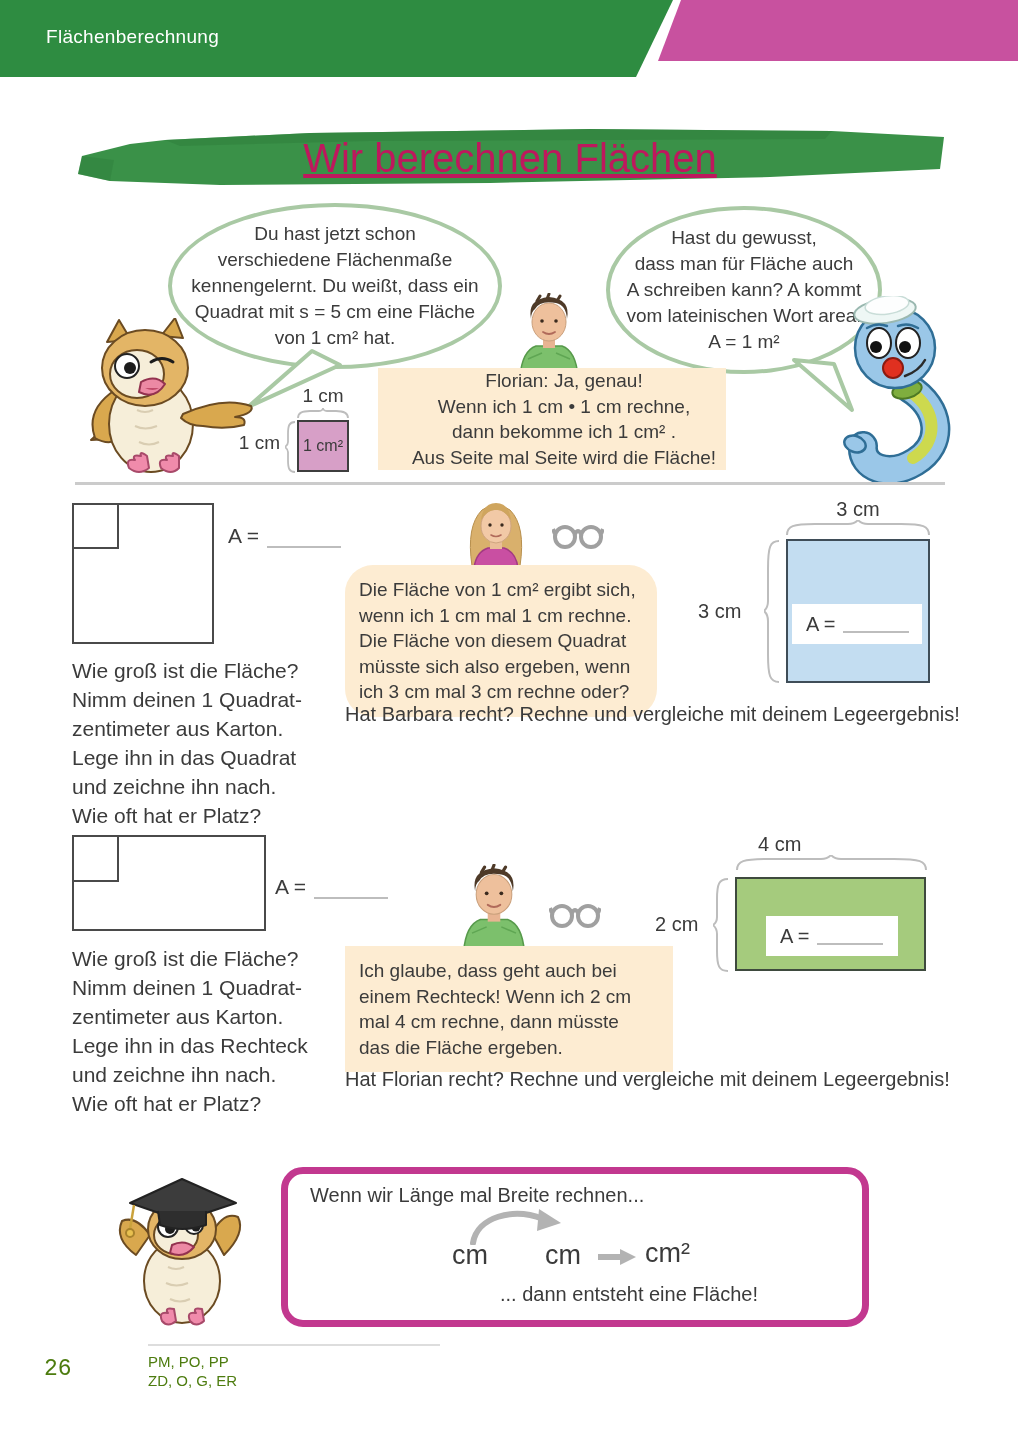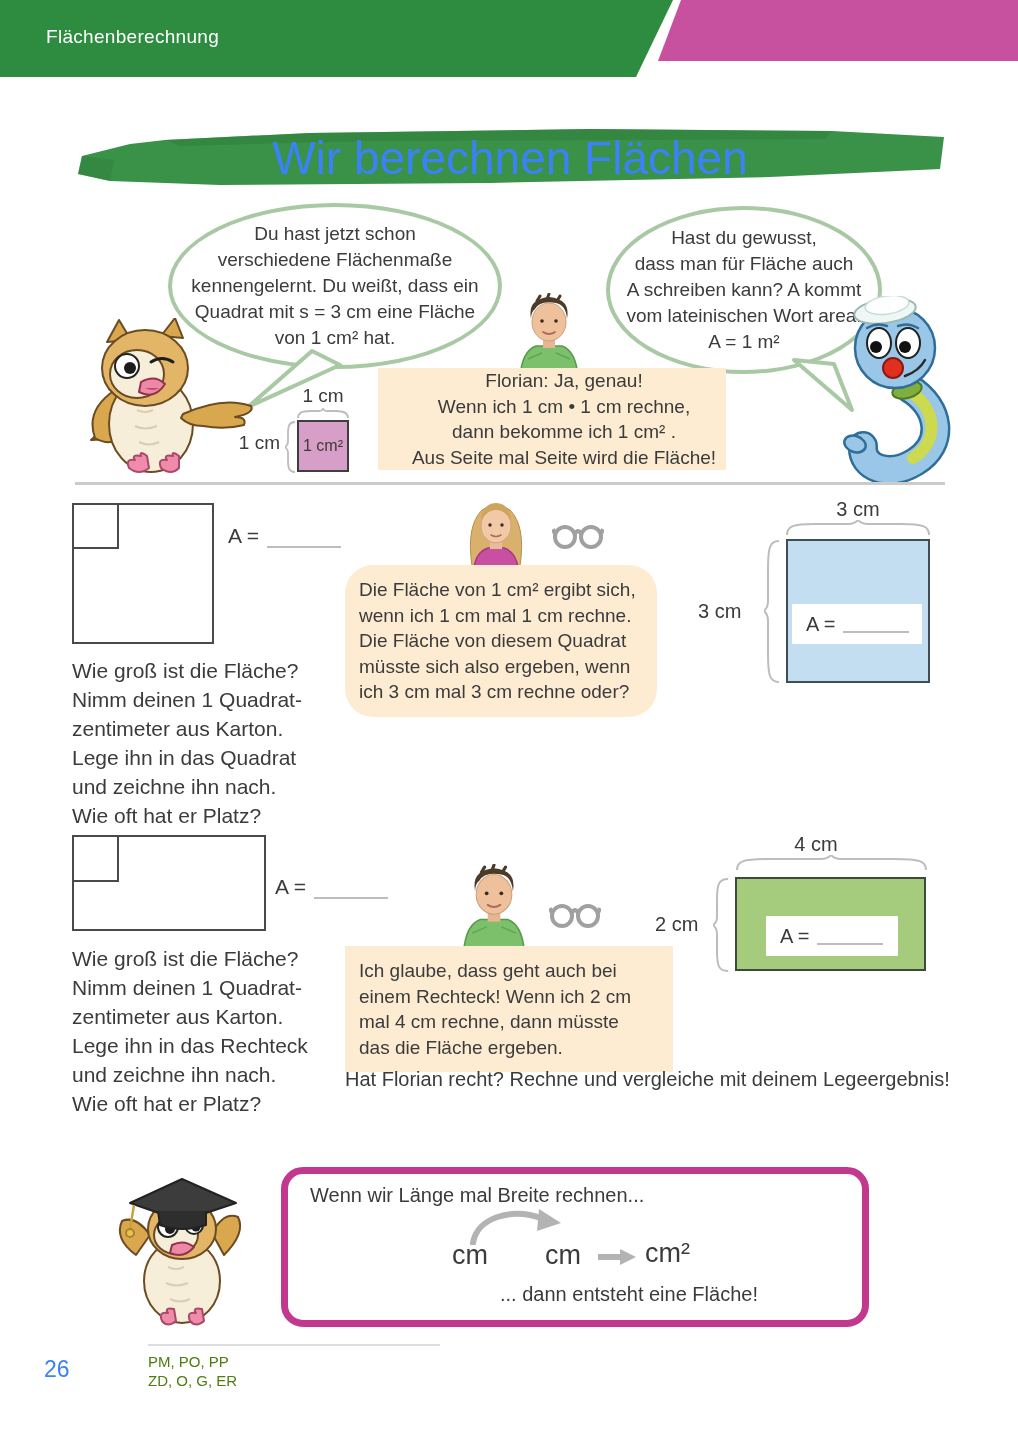--- a/index.html
+++ b/index.html
@@ -3,21 +3,21 @@
 <meta charset="utf-8">
 <style>
   html,body{margin:0;padding:0;background:#fff;}
   body{font-family:"Liberation Sans", sans-serif;color:#3b3b3b;}
   .page{position:relative;width:1018px;height:1440px;background:#ffffff;overflow:hidden;}
   .abs{position:absolute;}
   .pre{white-space:pre-line;}
   
   .header-label{left:46px;top:26px;color:#ffffff;font-size:19px;letter-spacing:.3px;}
   .banner-text{left:75px;top:128px;width:870px;height:60px;display:flex;align-items:center;justify-content:center;
-    color:#3b82f6;font-size:46px;font-weight:400;}
+    color:#be185d;font-size:40px;font-weight:400;text-decoration:underline;}
   
   .bubble{border:4px solid #a9c9a4;border-radius:50%;background:#fff;display:flex;align-items:center;justify-content:center;
     text-align:center;font-size:19px;line-height:26px;}
   .bubble-left{left:168px;top:203px;width:326px;height:158px;}
   .bubble-right{left:606px;top:206px;width:268px;height:160px;}
   
   .statement{background:#fdecd2;font-size:19px;line-height:25.5px;padding-left:24px;}
   .statement.center{display:flex;align-items:center;justify-content:center;text-align:center;}
   .box-florian1{left:378px;top:368px;width:324px;height:102px;}
   .box-barbara{left:345px;top:565px;width:284px;padding:12px 14px;border-radius:28px;}
@@ -39,21 +39,21 @@
   .unit-square{left:297px;top:420px;width:52px;height:52px;background:#d79fc7;border:2px solid #3e3e3e;box-sizing:border-box;
     display:flex;align-items:center;justify-content:center;font-size:16px;}
   
   .summary-frame{left:281px;top:1167px;width:588px;height:160px;border:7px solid #c2388f;border-radius:22px;background:#fff;box-sizing:border-box;}
   .summary-intro{left:310px;top:1184px;font-size:20px;}
   .summary-unit{font-size:27px;}
   .summary-outro{left:500px;top:1283px;width:345px;font-size:20px;}
   
   .footer-line{left:148px;top:1344px;width:292px;height:2px;background:#dddddd;}
   .footer-codes{font-size:15px;color:#4d7c0f;line-height:19px;}
-  .page-number{left:44px;top:1356px;font-size:23px;color:#3b82f6;}
+  .page-number{left:44px;top:1356px;font-size:23px;color:#4d7c0f;font-family:Liberation Mono, monospace;}
 </style>
 </head>
 <body>
 
 <div class="page">
 
   <svg width="0" height="0" style="position:absolute">
     <defs>
       <symbol id="boy-sym" viewBox="0 0 74 84">
         <path d="M8,84 Q10,58 24,53 L50,53 Q64,58 66,84 Z" fill="#7cc06c" stroke="#579a4b" stroke-width="1.5"></path>
@@ -87,21 +87,21 @@
   <svg class="abs" style="left:70px;top:126px" width="878" height="68">
     <polygon points="12,30 60,18 95,14 240,7 520,3 762,5 874,11 870,43 700,51 420,57 150,59 40,55 8,48" fill="#3a9148"></polygon>
     <polygon points="95,14 240,7 520,3 762,5 755,13 300,15 110,20" fill="#2f7f3c" opacity="0.55"></polygon>
     <polygon points="12,30 8,48 40,55 44,34" fill="#2f7f3c" opacity="0.45"></polygon>
   </svg>
   <div class="abs banner-text">Wir berechnen Flächen</div>
 
   <div class="abs bubble bubble-left pre">Du hast jetzt schon
 verschiedene Flächenmaße
 kennengelernt. Du weißt, dass ein
-Quadrat mit s = 3 cm eine Fläche
+Quadrat mit s = 5 cm eine Fläche
 von 1 cm² hat.</div>
   <svg class="abs" style="left:240px;top:347px" width="110" height="72">
     <polygon points="72,4 8,60 100,18" fill="#ffffff" stroke="#a9c9a4" stroke-width="4" stroke-linejoin="round"></polygon>
   </svg>
 
   <div class="abs bubble bubble-right pre">Hast du gewusst,
 dass man für Fläche auch
 A schreiben kann? A kommt
 vom lateinischen Wort area.
 A = 1 m²</div>
@@ -194,20 +194,21 @@
   </svg>
   <svg class="abs" style="left:552px;top:517px" width="52" height="36">
     <use href="#glasses-sym" width="52" height="36"></use>
   </svg>
 
   <div class="abs statement pre box-barbara">Die Fläche von 1 cm² ergibt sich,
 wenn ich 1 cm mal 1 cm rechne.
 Die Fläche von diesem Quadrat
 müsste sich also ergeben, wenn
 ich 3 cm mal 3 cm rechne oder?</div>
+  <div class="abs check-question" style="left:345px;top:703px">Hat Barbara recht? Rechne und vergleiche mit deinem Legeergebnis!</div>
 
   <div class="abs dim-label20" style="left:818px;top:498px;width:80px;text-align:center">3 cm</div>
   <svg class="abs" style="left:785px;top:520px" width="146" height="15">
     <path d="M2,15 C2,6 8,4 30,4 L63,4 C70,4 72,1 73,0 C74,1 76,4 83,4 L116,4 C138,4 144,6 144,15" fill="none" stroke="#bdbdbd" stroke-width="2"></path>
   </svg>
   <div class="abs dim-label20" style="left:698px;top:600px">3 cm</div>
   <svg class="abs" style="left:764px;top:539px" width="15" height="145">
     <path d="M15,2 C6,2 4,8 4,30 L4,62 C4,69 1,71 0,72 C1,73 4,75 4,82 L4,115 C4,137 6,143 15,143" fill="none" stroke="#bdbdbd" stroke-width="2"></path>
   </svg>
   <div class="abs fig-square"></div>
@@ -235,21 +236,21 @@
   <svg class="abs" style="left:549px;top:896px" width="52" height="36">
     <use href="#glasses-sym" width="52" height="36"></use>
   </svg>
 
   <div class="abs statement pre box-florian2">Ich glaube, dass geht auch bei
 einem Rechteck! Wenn ich 2 cm
 mal 4 cm rechne, dann müsste
 das die Fläche ergeben.</div>
   <div class="abs check-question" style="left:345px;top:1068px">Hat Florian recht? Rechne und vergleiche mit deinem Legeergebnis!</div>
 
-  <div class="abs dim-label20" style="left:781px;top:833px;width:70px;text-align:center">4 cm</div>
+  <div class="abs dim-label20" style="left:758px;top:833px;width:70px;">4 cm</div>
   <svg class="abs" style="left:735px;top:855px" width="193" height="15">
     <path d="M2,15 C2,6 8,4 34,4 L86,4 C93,4 95,1 96,0 C97,1 99,4 106,4 L159,4 C185,4 191,6 191,15" fill="none" stroke="#bdbdbd" stroke-width="2"></path>
   </svg>
   <div class="abs dim-label20" style="left:655px;top:913px">2 cm</div>
   <svg class="abs" style="left:713px;top:877px" width="15" height="96">
     <path d="M15,2 C6,2 4,7 4,22 L4,40 C4,46 1,47 0,48 C1,49 4,51 4,57 L4,74 C4,89 6,94 15,94" fill="none" stroke="#bdbdbd" stroke-width="2"></path>
   </svg>
   <div class="abs fig-rect"></div>
   <div class="abs white-box" style="left:766px;top:916px;width:132px;height:40px">
     <span>A =</span>

